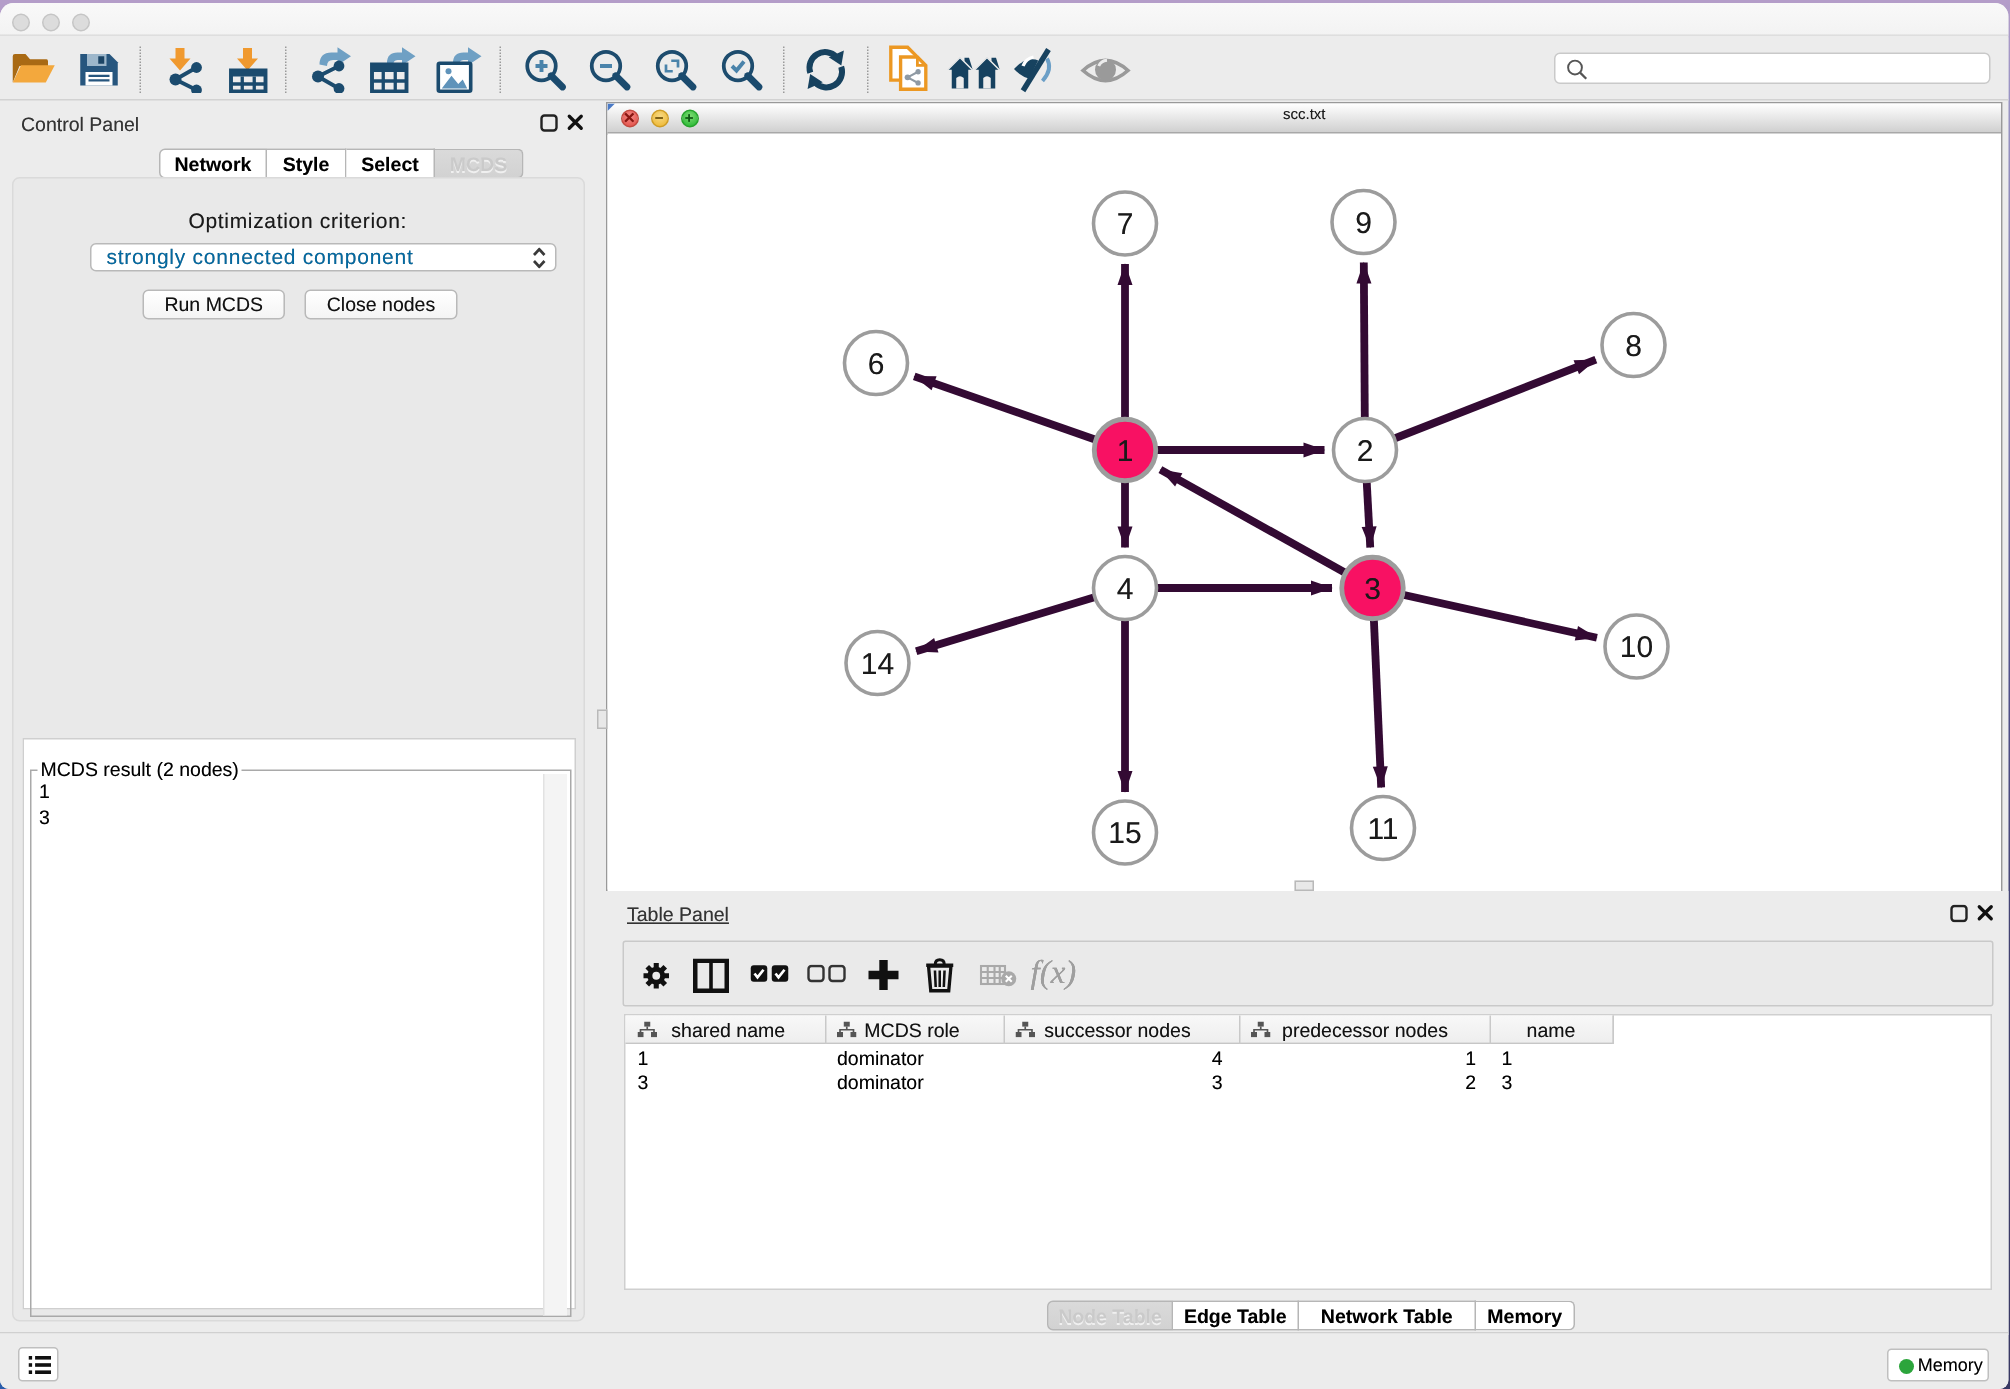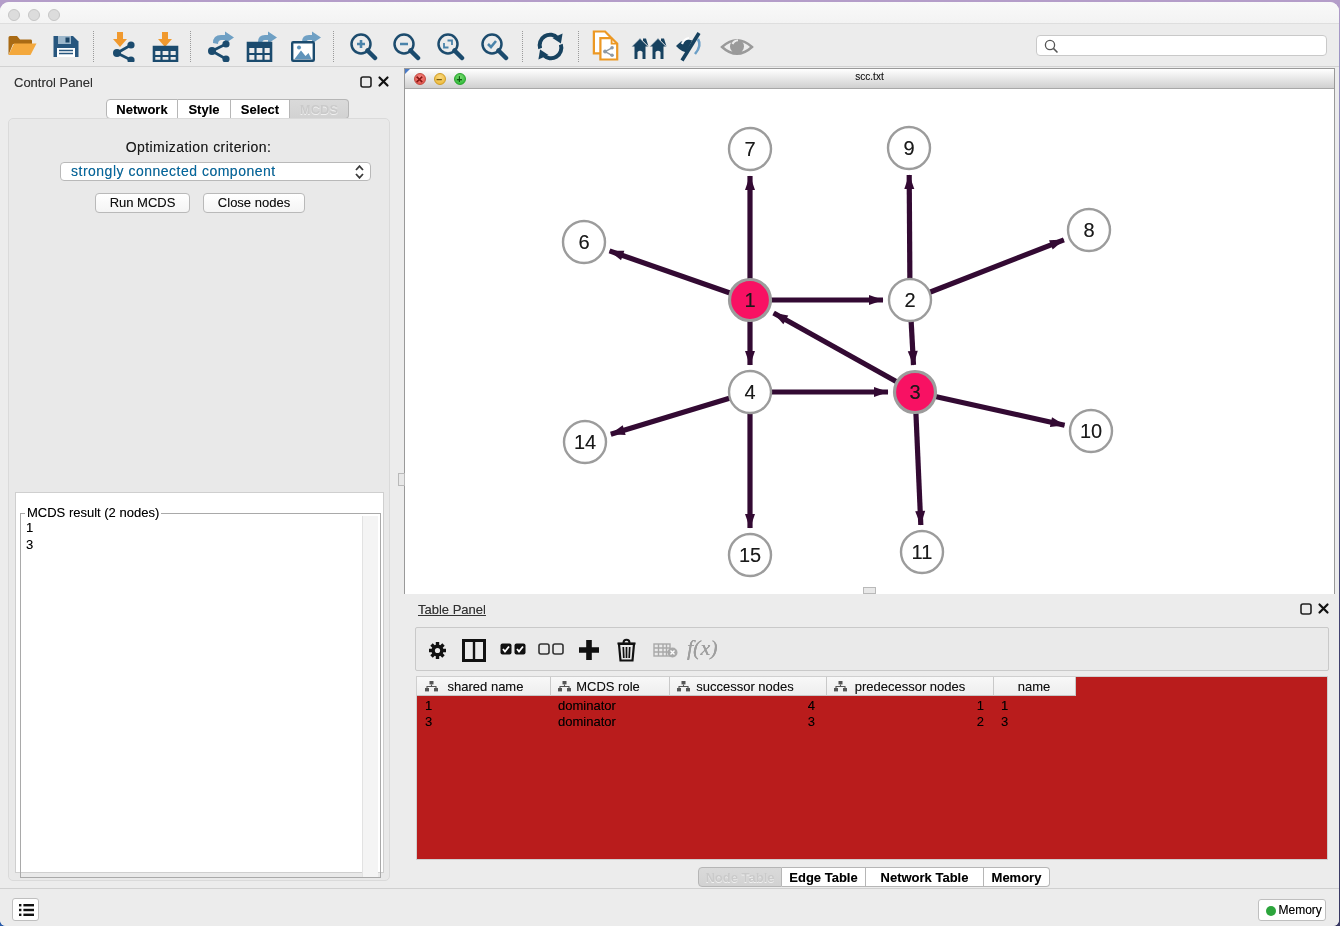--- a/index.html
+++ b/index.html
@@ -65,21 +65,21 @@
 #nettitle { position:absolute; left:0; top:0; width:100%; height:20px;
   background:linear-gradient(#ffffff,#d0d0d0); border-bottom:1px solid #a8a8a8; }
 .ilight { position:absolute; top:4px; width:12px; height:12px; border-radius:50%;
   font-size:10px; font-weight:bold; text-align:center; line-height:11px; }
 #netcanvas { position:absolute; left:0; top:21px; width:929px; height:504px; background:#fff; }
 
 #tpanel { position:absolute; left:397px; top:592px; width:943px; height:296px; background:#ececec; }
 #ttoolbar { position:absolute; left:18px; top:33px; width:914px; height:44px;
   background:#eaeaea; border:1px solid #c9c9c9; border-radius:2px; }
 #ttable { position:absolute; left:19px; top:82px; width:912px; height:184px;
-  background:#b91c1c; border:1px solid #cfcfcf; }
+  background:#ffffff; border:1px solid #cfcfcf; }
 #thead { position:absolute; left:0; top:0; width:659px; height:19px;
   background:linear-gradient(#f8f8f8,#eeeeee); border-bottom:1px solid #c6c6c6; border-right:1px solid #c9c9c9; }
 .hsep { position:absolute; top:0; height:19px; width:0; border-left:1px solid #c9c9c9; }
 .hlabel { position:absolute; top:0; height:19px; line-height:19px; font-size:13px;
   color:#111; text-align:center; }
 .cell { position:absolute; font-size:13px; color:#000; height:16px; line-height:16px; }
 
 
 #statussep { position:absolute; left:0; top:886px; width:100%; height:0;
   border-top:1px solid #d0d0d0; }

